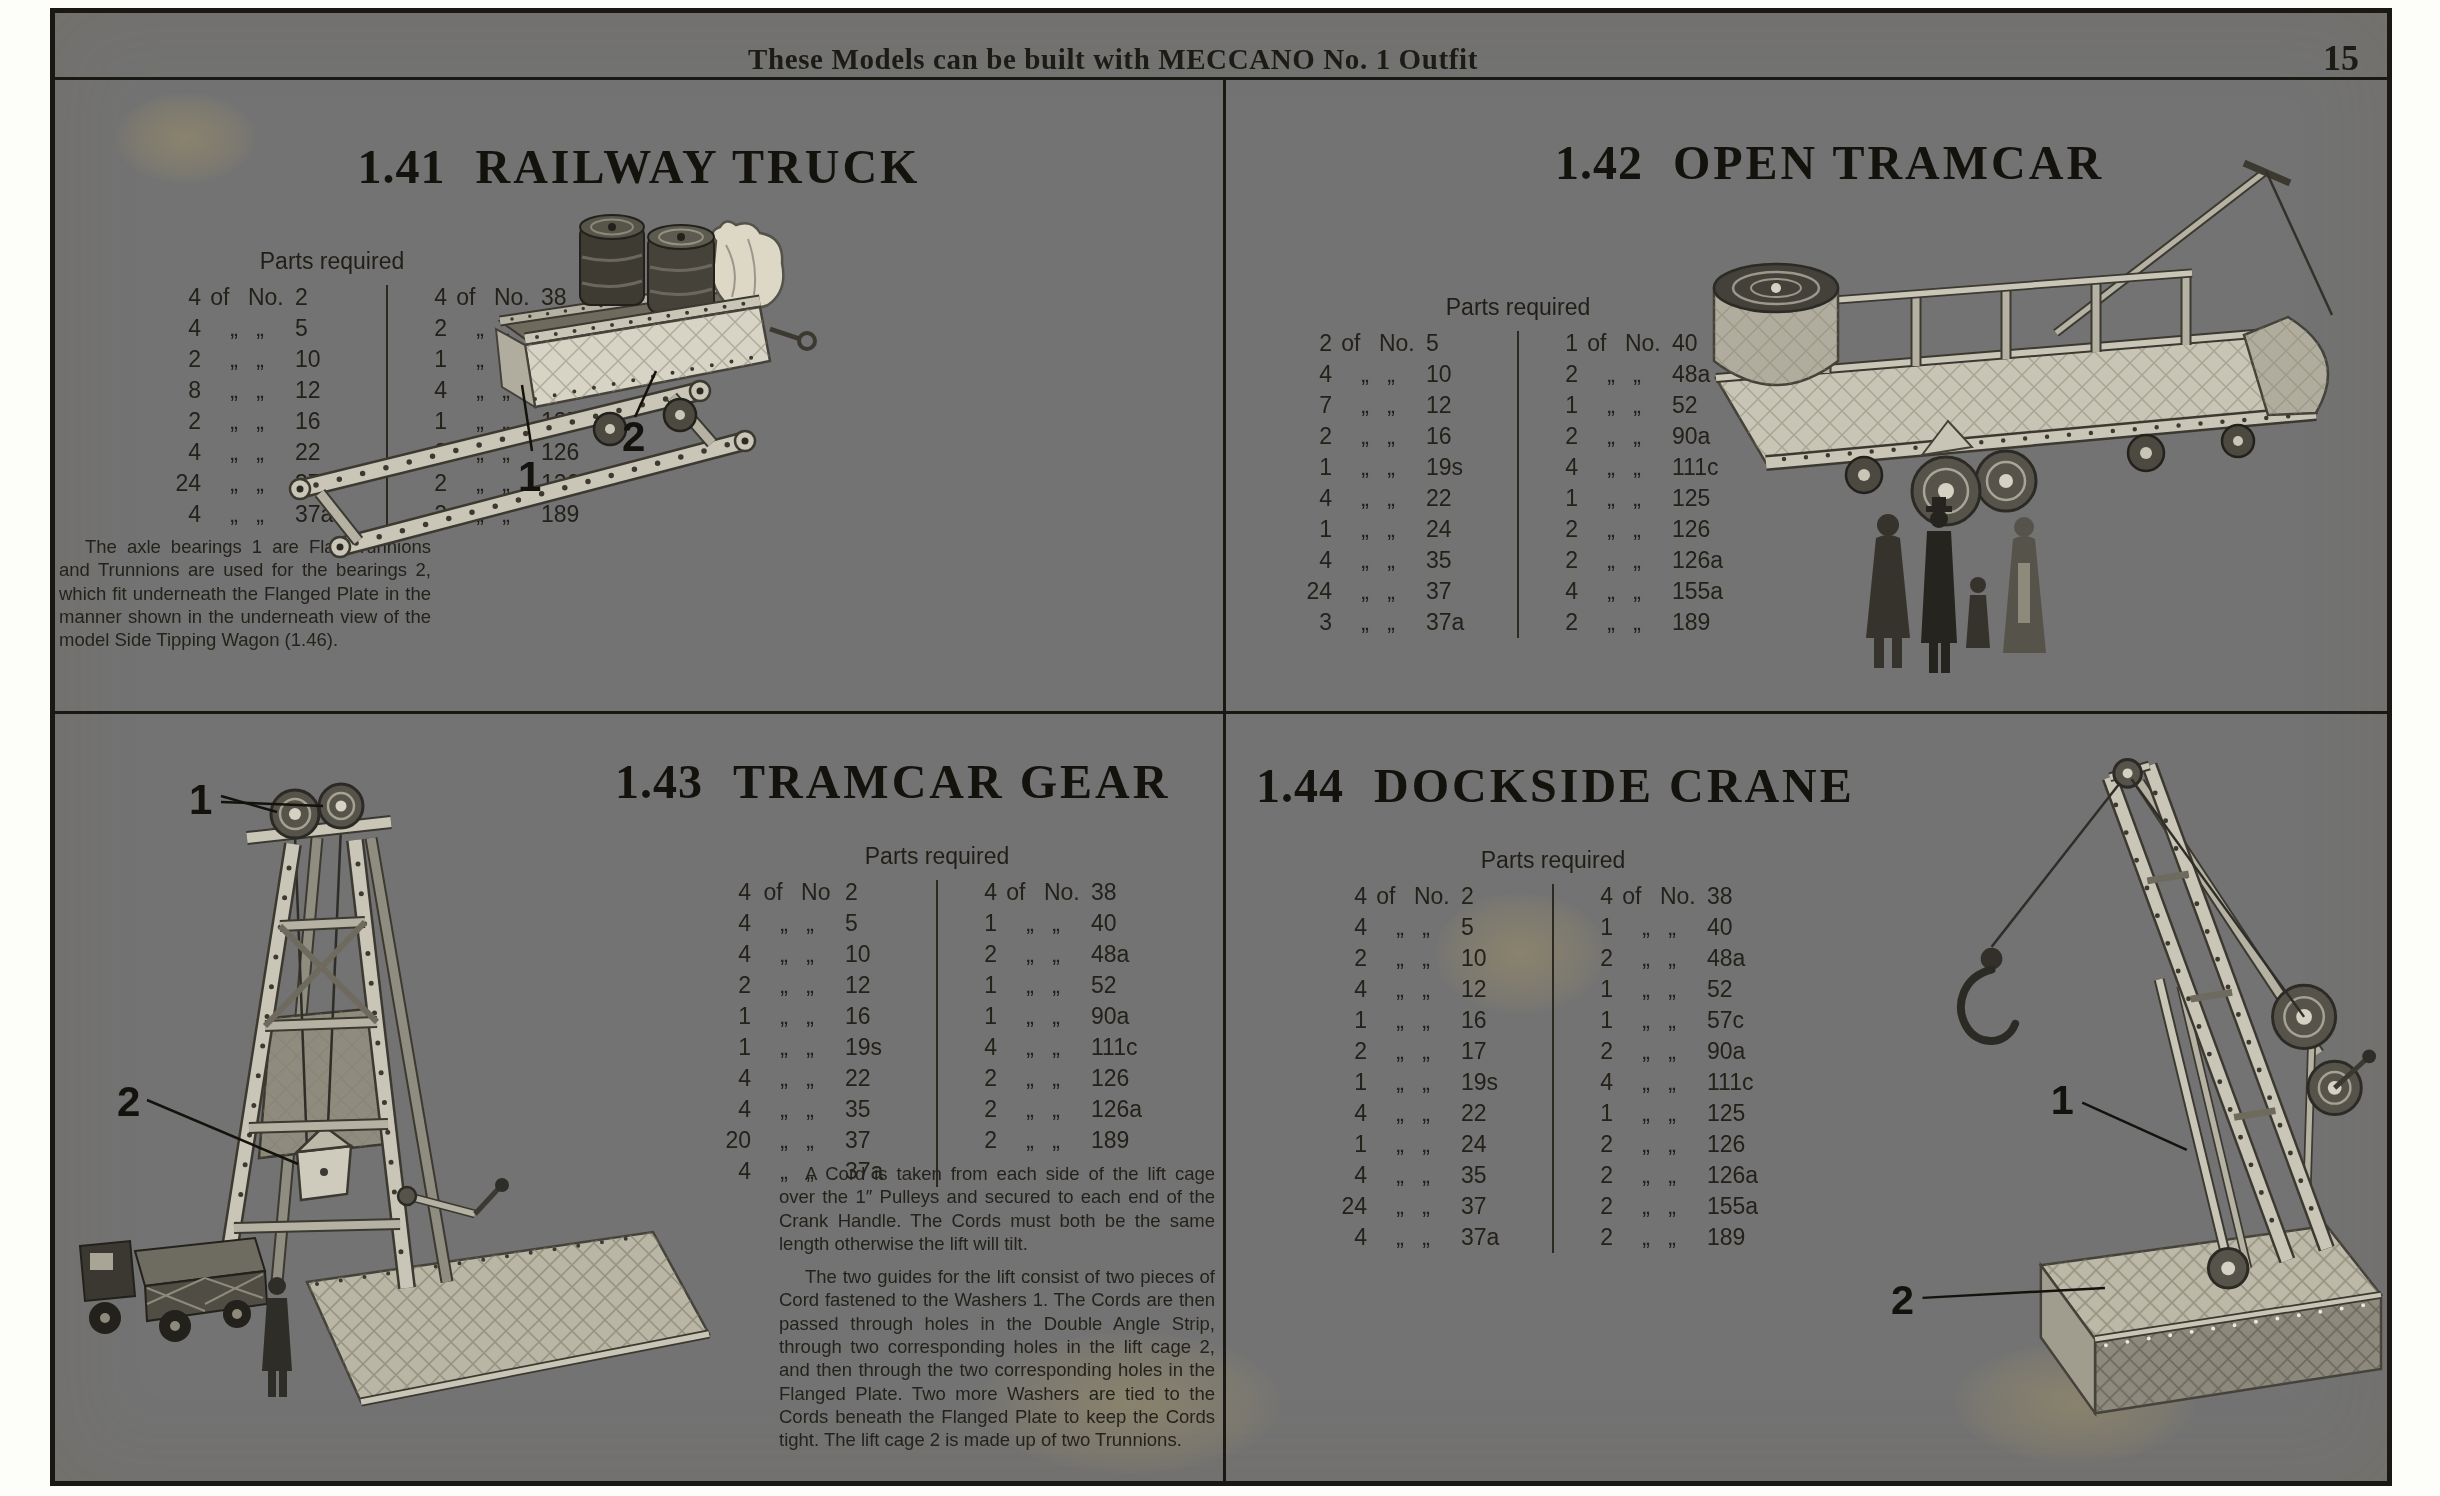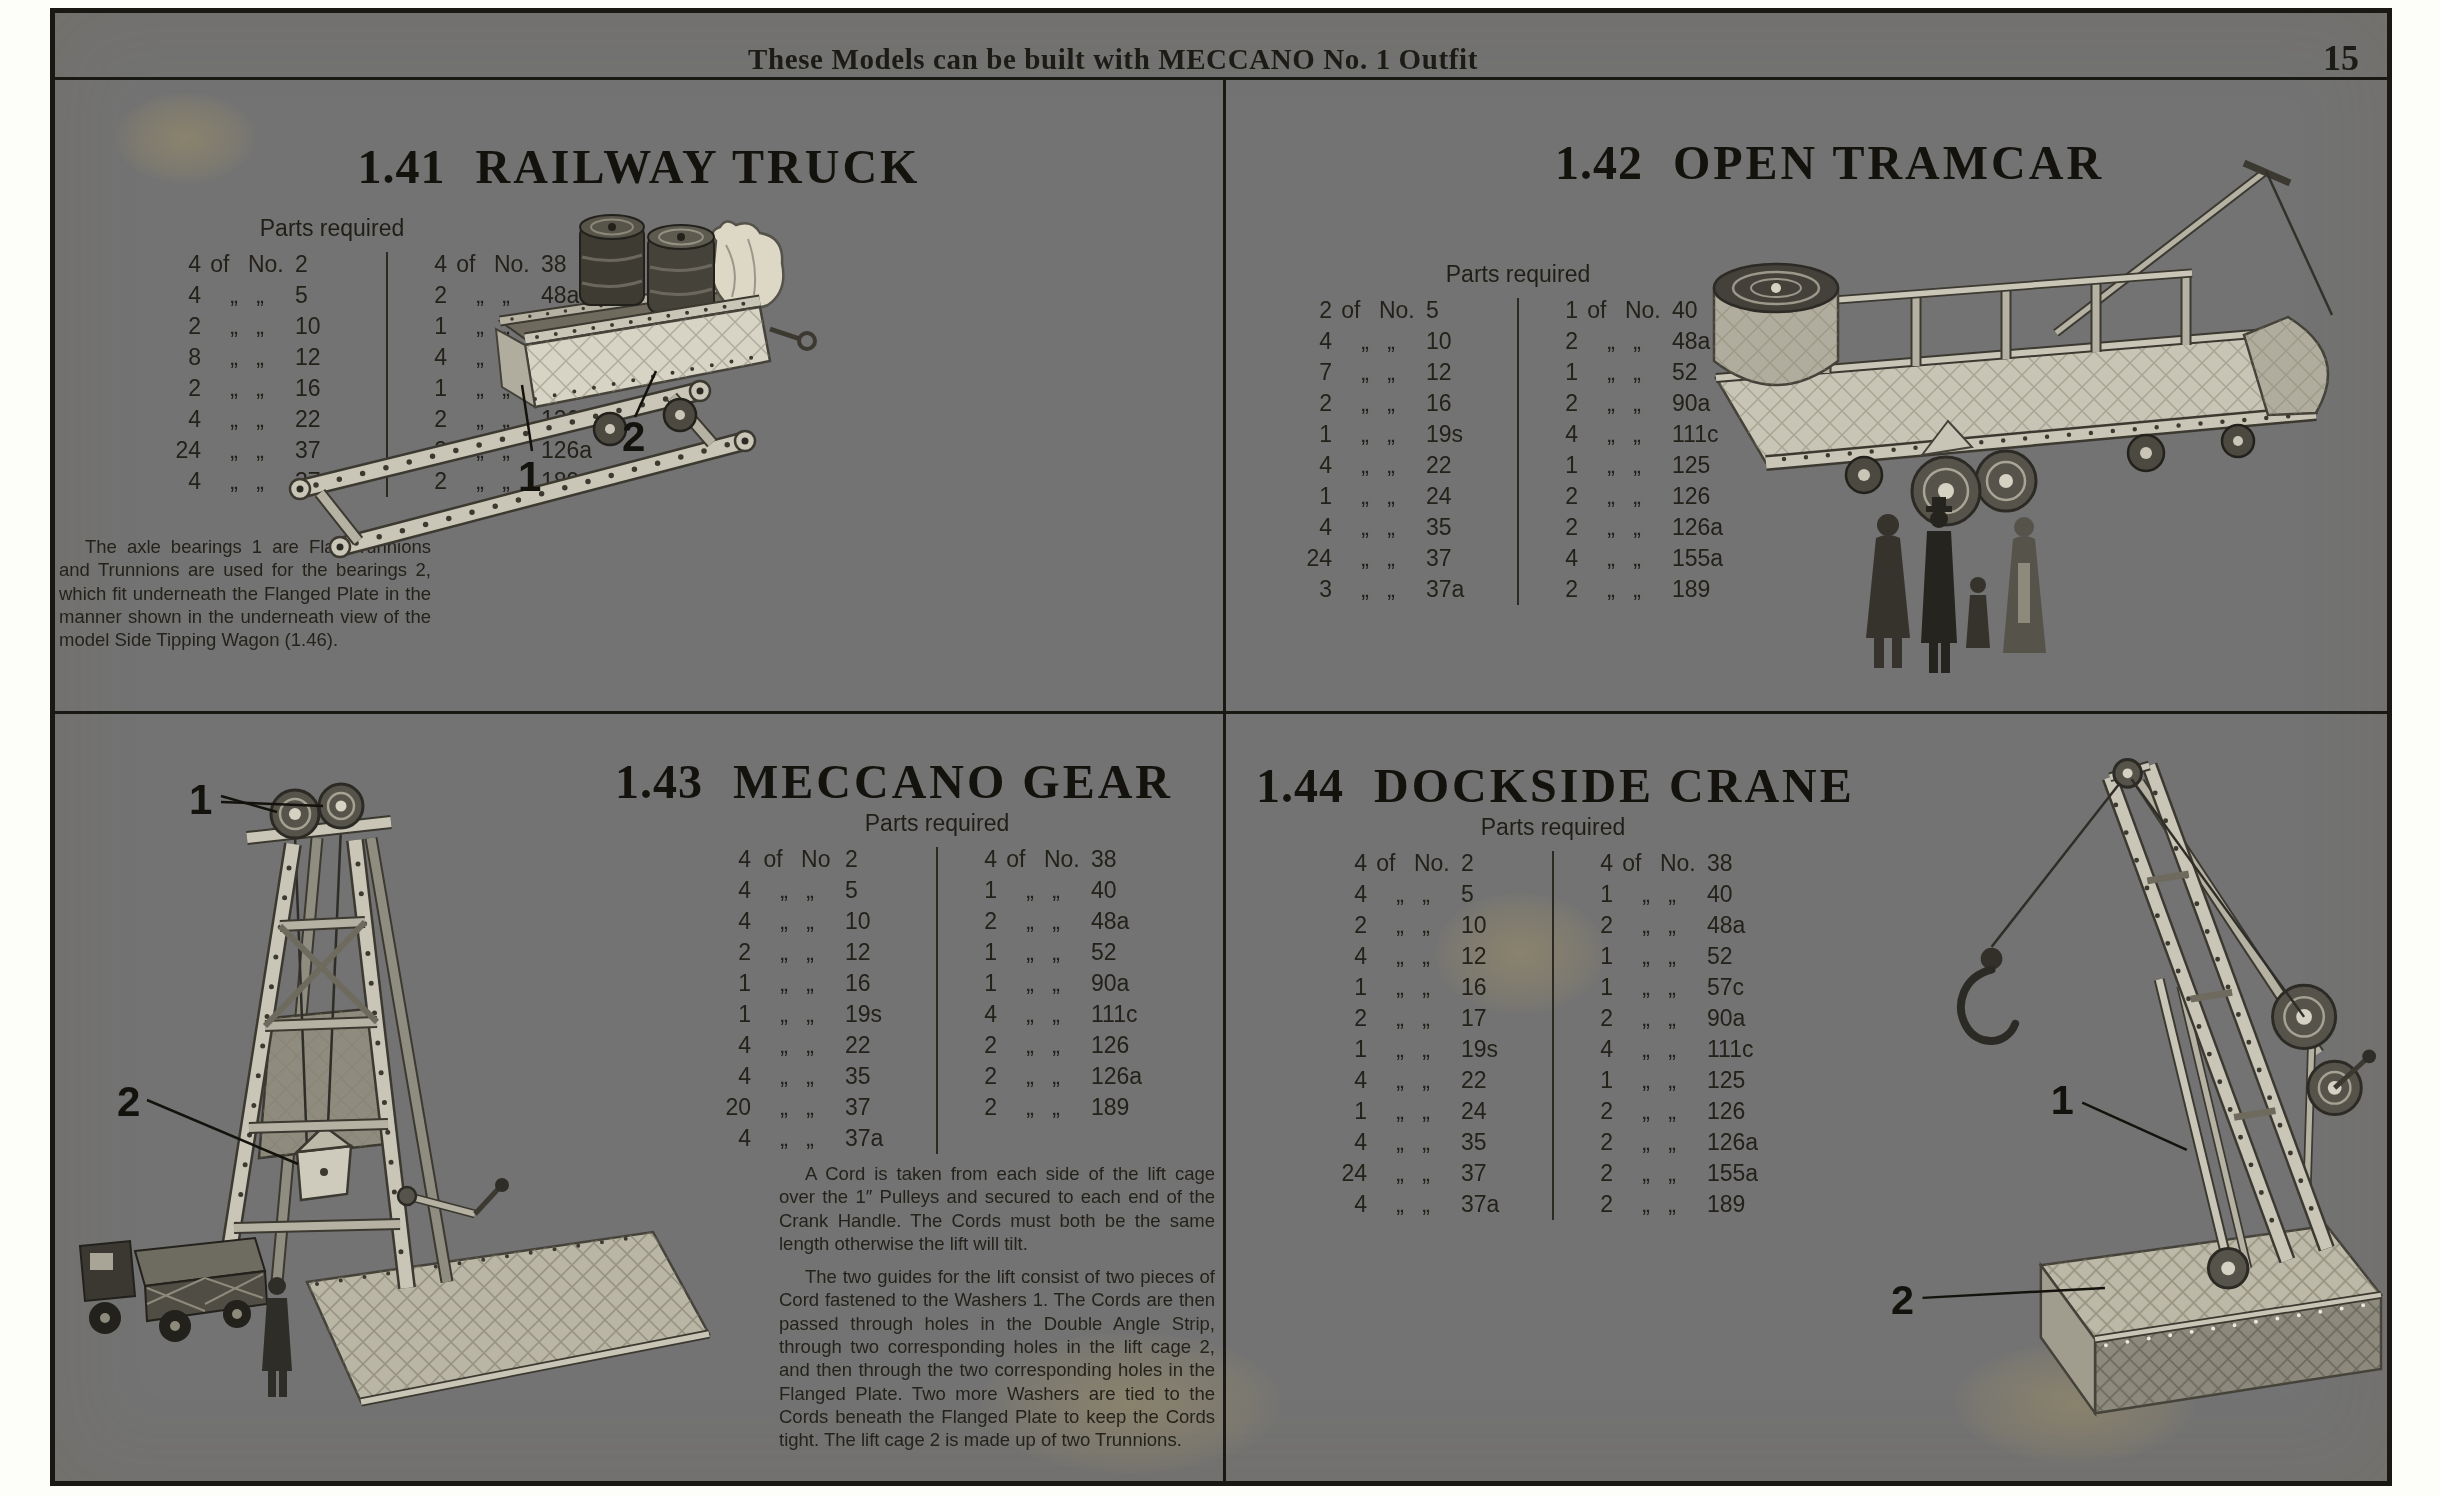--- a/index.html
+++ b/index.html
@@ -33,21 +33,21 @@
   .q4 { left:1171px; top:701px; width:1163px; height:768px; }
 
   .model-title {
     position:absolute; text-align:center;
     font-family:"Liberation Serif", serif; font-weight:700; font-size:48px; letter-spacing:1px; color:#14120d;
     white-space:nowrap;
   }
   .model-title .mname { margin-left:30px; letter-spacing:3px; }
 
   .parts-block { position:absolute; }
-  .parts-label { text-align:center; font-size:23px; margin-bottom:7px; color:#201e17; }
+  .parts-label { text-align:center; font-size:23px; margin-bottom:7px; color:#201e17;margin-top:33px; }
   .parts { display:flex; align-items:flex-start; }
   .pcol  { display:flex; flex-direction:column; }
   .pdiv  { width:2px; align-self:stretch; background:#2b2921; margin:3px 13px 0 13px; }
   .prow  { display:flex; height:31px; align-items:center; font-size:23px; color:#23211a; }
   .pq { width:46px; text-align:right; }
   .pm { width:92px; text-align:center; word-spacing:12px; }
   .pn { width:80px; text-align:left; padding-left:2px; }
 
   .notes { position:absolute; }
   .notes p {
@@ -500,21 +500,21 @@
               <path d="M387,416 Q398,410 409,416 L420,530 L377,530 Z"></path>
               <rect x="392" y="440" width="12" height="60" fill="#8d897b"></rect>
             </g>
           </g>
         </svg>
       </figure>
     </section>
 
     <section class="quad q3">
       <h2 class="model-title" style="left:560px;width:532px;top:40px;">
-        <span>1.43</span><span class="mname">MECCANO GEAR</span>
+        <span>1.43</span><span class="mname">TRAMCAR GEAR</span>
       </h2>
 
       <div class="parts-block" style="left:650px;top:96px;">
         <div class="parts-label">Parts required</div>
         <div class="parts">
           <div class="pcol">
 
               <div class="prow">
                 <span class="pq">4</span>
                 <span class="pm">of No</span>

